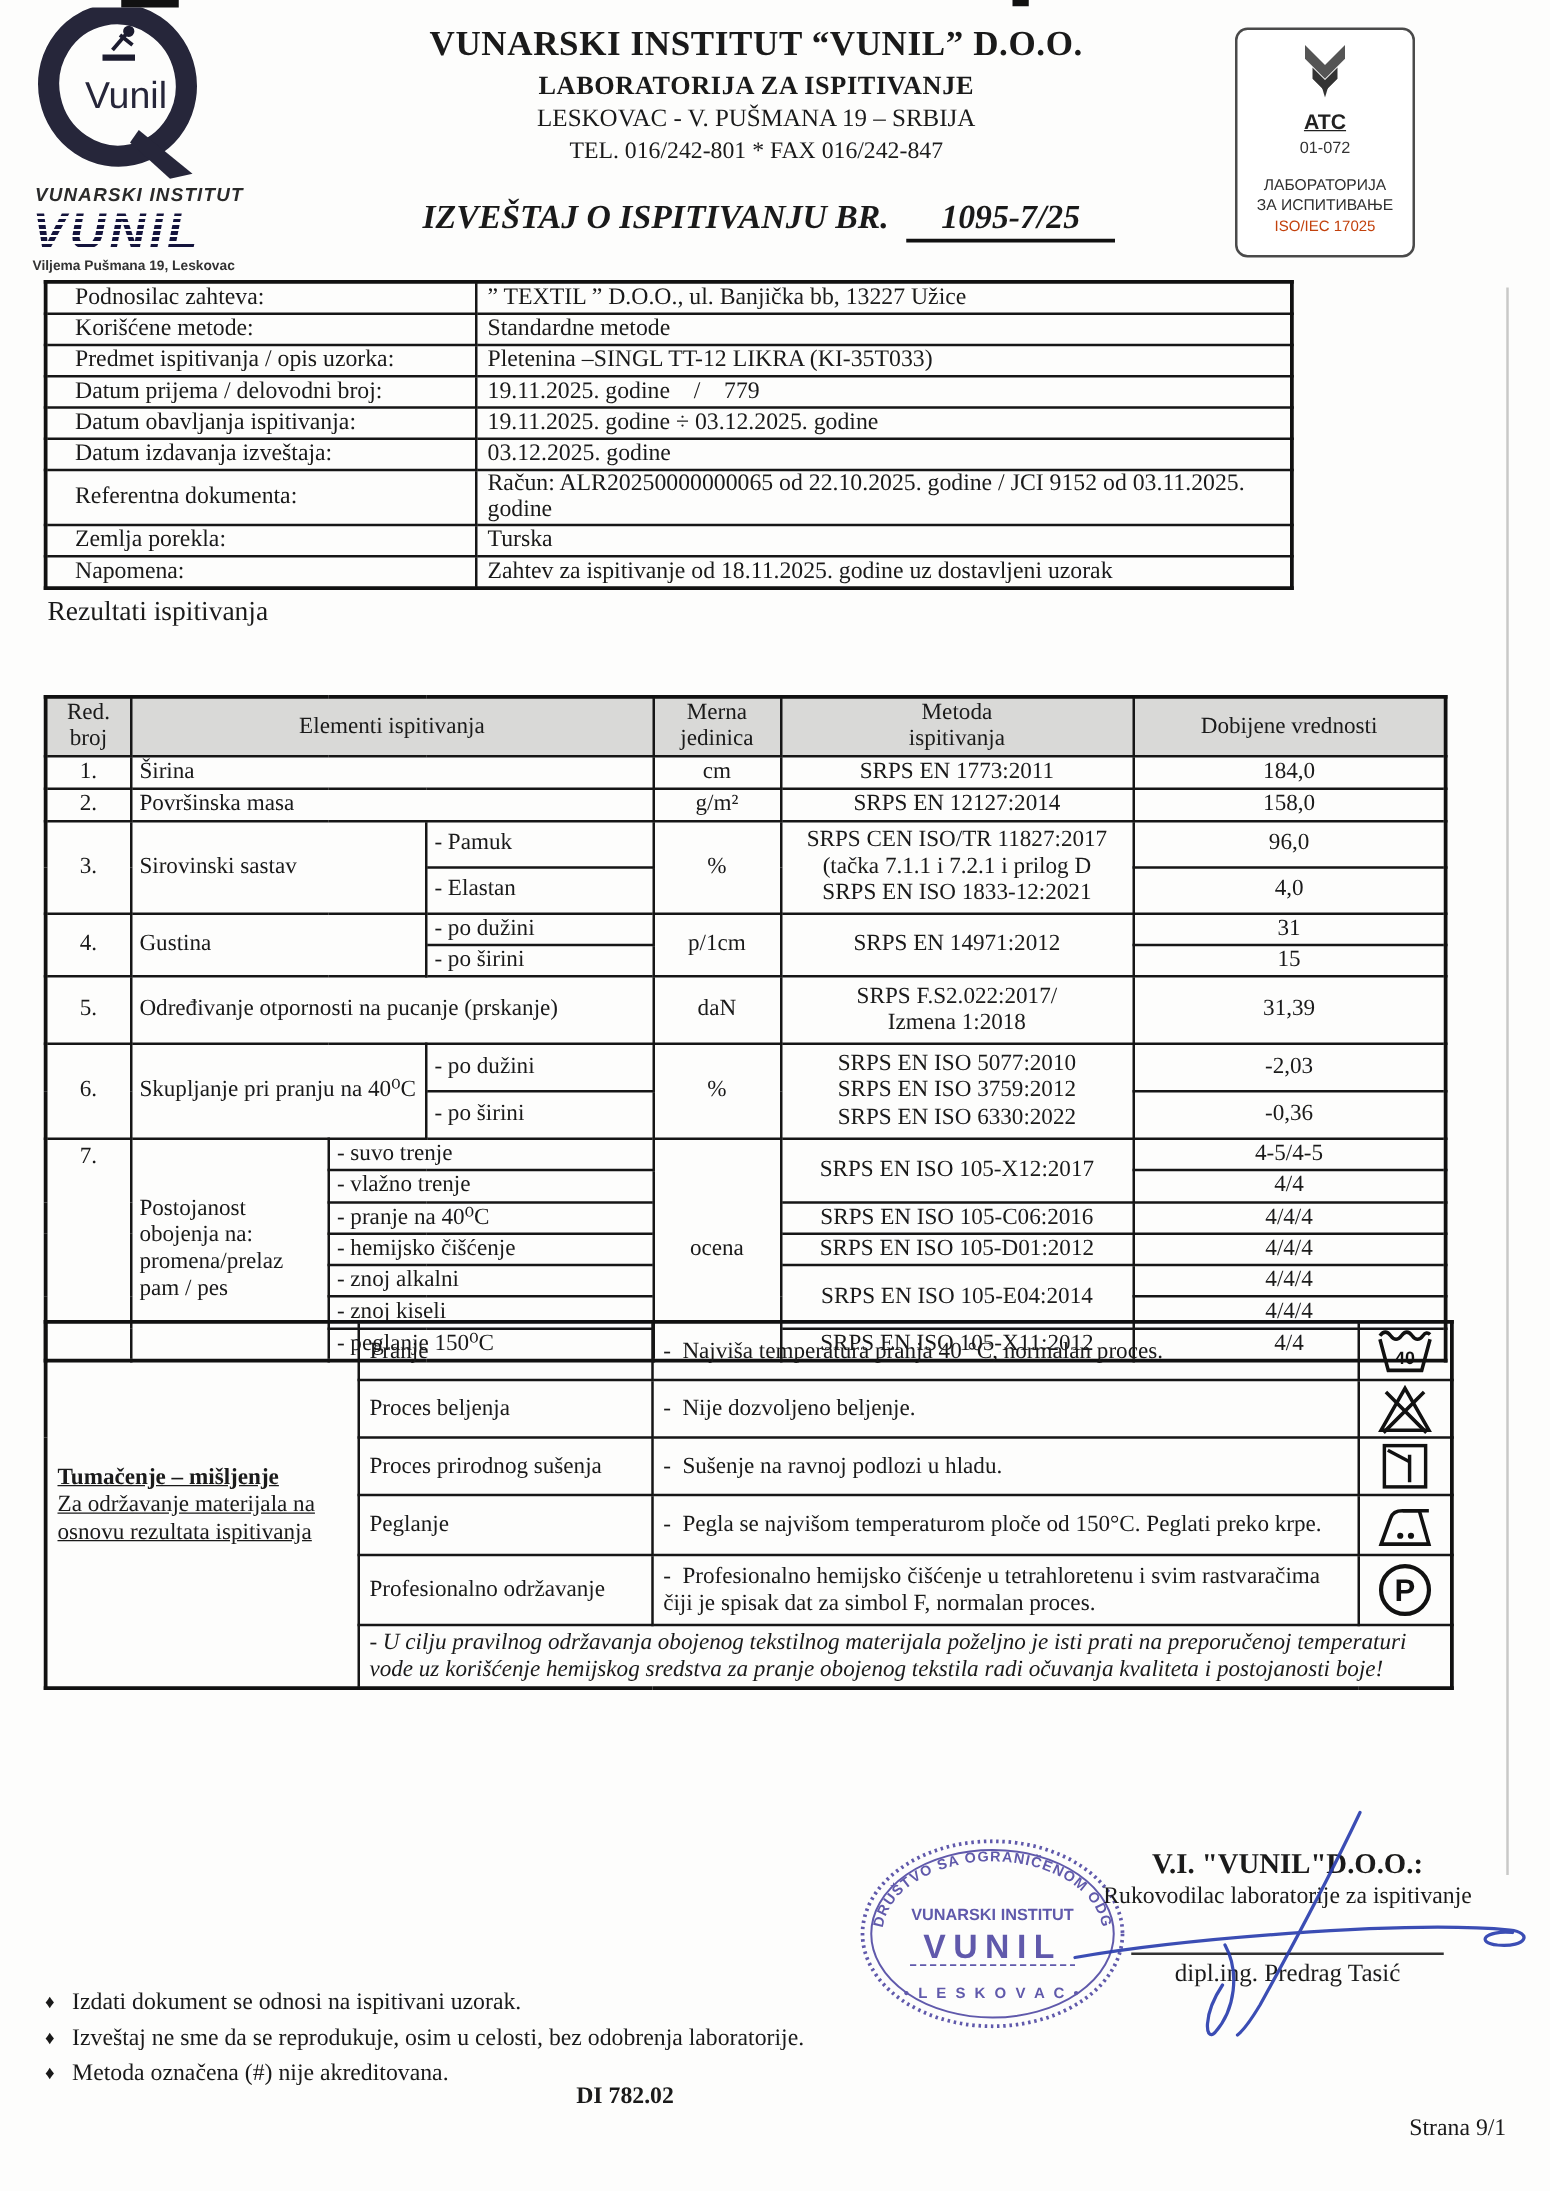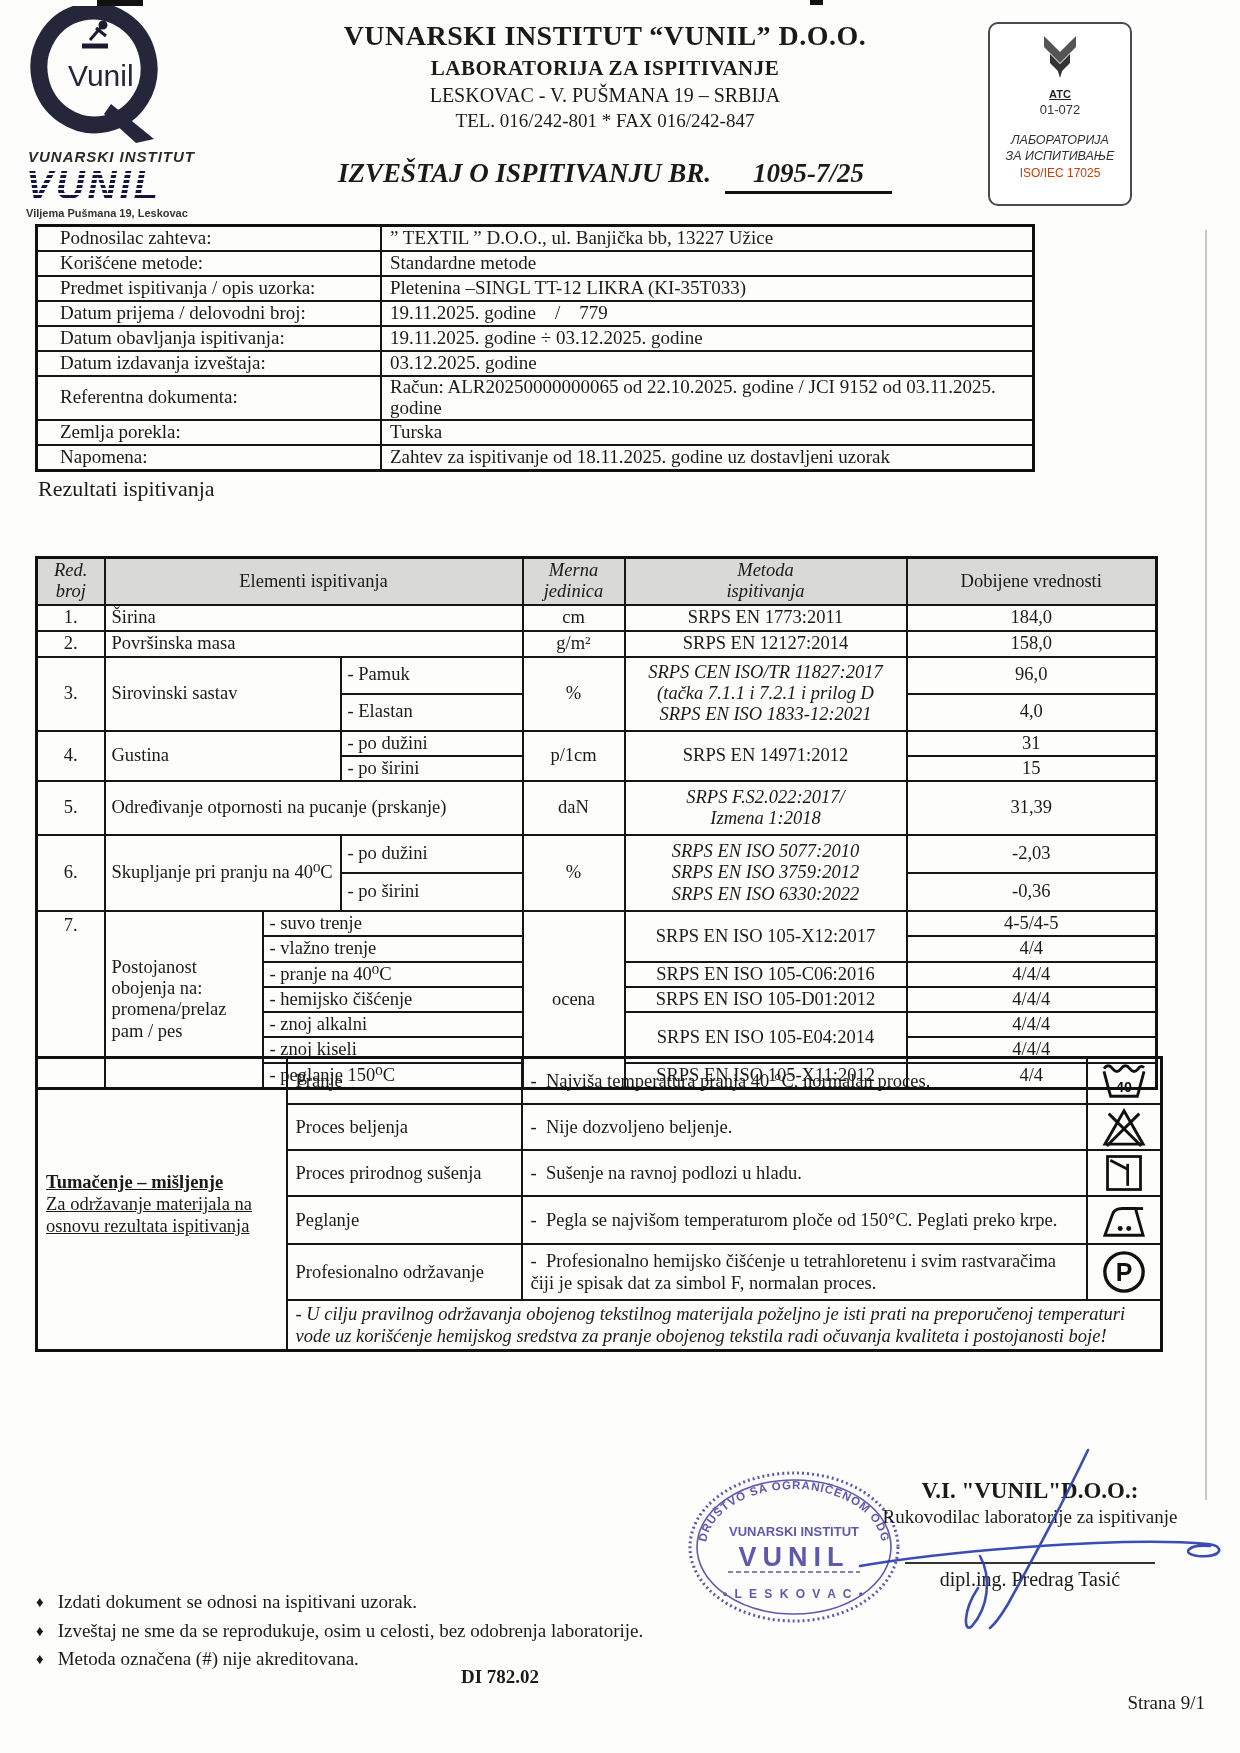--- a/index.html
+++ b/index.html
@@ -1,39 +1,39 @@
 <!DOCTYPE html>
 <html><head>
 <meta charset="utf-8">
 <style>
   html,body{margin:0;padding:0;}
   body{width:1240px;height:1753px;background:#fdfdfc;position:relative;overflow:hidden;
        font-family:"Liberation Serif","DejaVu Serif",serif;color:#1a1a1a;}
   .abs{position:absolute;}
-  .pre{white-space:pre-line;font-style:italic;}
+  .pre{white-space:pre-line;}
   
   .logo-block{left:16px;top:6px;width:205px;}
   .logo-sub{font-family:"Liberation Sans","DejaVu Sans",sans-serif;font-style:italic;font-weight:bold;
             font-size:15px;letter-spacing:1px;color:#2a2a2a;margin:2px 0 0 12px;}
   .logo-vunil{font-family:"Liberation Sans","DejaVu Sans",sans-serif;font-style:italic;font-weight:900;
               font-size:40px;letter-spacing:3px;margin-left:10px;line-height:1.0;
               background:repeating-linear-gradient(180deg,#14143c 0px,#14143c 3px,#fdfdfc 3px,#fdfdfc 5px);
               -webkit-background-clip:text;background-clip:text;color:transparent;}
   .logo-addr{font-family:"Liberation Sans","DejaVu Sans",sans-serif;font-weight:bold;font-size:11px;
              color:#333;margin:2px 0 0 10px;}
   .head-center{left:235px;top:20px;width:740px;text-align:center;}
   .org-name{font-size:28px;font-weight:bold;letter-spacing:.5px;}
   .org-sub{font-size:21px;font-weight:bold;margin-top:4px;letter-spacing:.5px;}
   .org-addr{font-size:20px;margin-top:3px;}
   .org-tel{font-size:19px;margin-top:3px;}
   .report-line{left:235px;top:158px;width:760px;text-align:center;font-size:27px;font-weight:bold;font-style:italic;}
   .report-no{display:inline-block;border-bottom:3px solid #111;padding:0 28px 2px 28px;margin-left:14px;}
   .badge{left:988px;top:22px;width:140px;height:180px;border:2px solid #4a4a4a;border-radius:10px;
          background:#fff;text-align:center;font-family:"Liberation Sans","DejaVu Sans",sans-serif;}
-  .badge .atc{font-weight:bold;font-size:11px;color:#222;margin-top:2px;text-decoration:underline;}
+  .badge .atc{font-weight:bold;font-size:17px;color:#222;margin-top:2px;text-decoration:underline;}
   .badge .code{font-size:13px;color:#333;margin-top:2px;}
   .badge .lab{font-size:12.5px;color:#2f2f2f;margin-top:16px;line-height:1.25;}
   .badge .iso{font-size:12px;color:#c2410c;margin-top:2px;}
   
   table{border-collapse:collapse;}
   .info-tbl{left:35px;top:224px;width:1000px;}
   .info-tbl td{border:2px solid #161616;font-size:19px;padding:0 8px;height:23px;line-height:1.1;}
   .info-tbl{border:3px solid #111;}
   .info-tbl td.lbl{width:312px;padding-left:22px;}
   .res-head{left:38px;top:476px;font-size:22px;}

